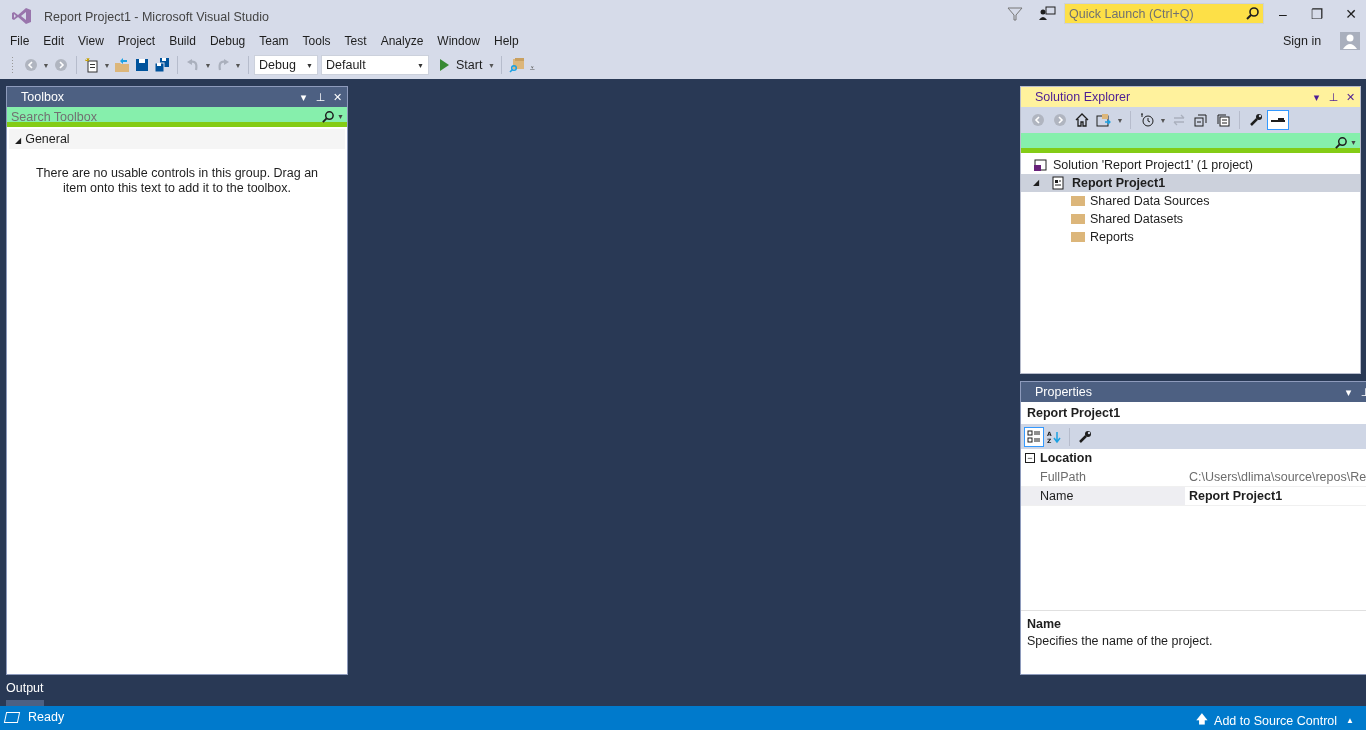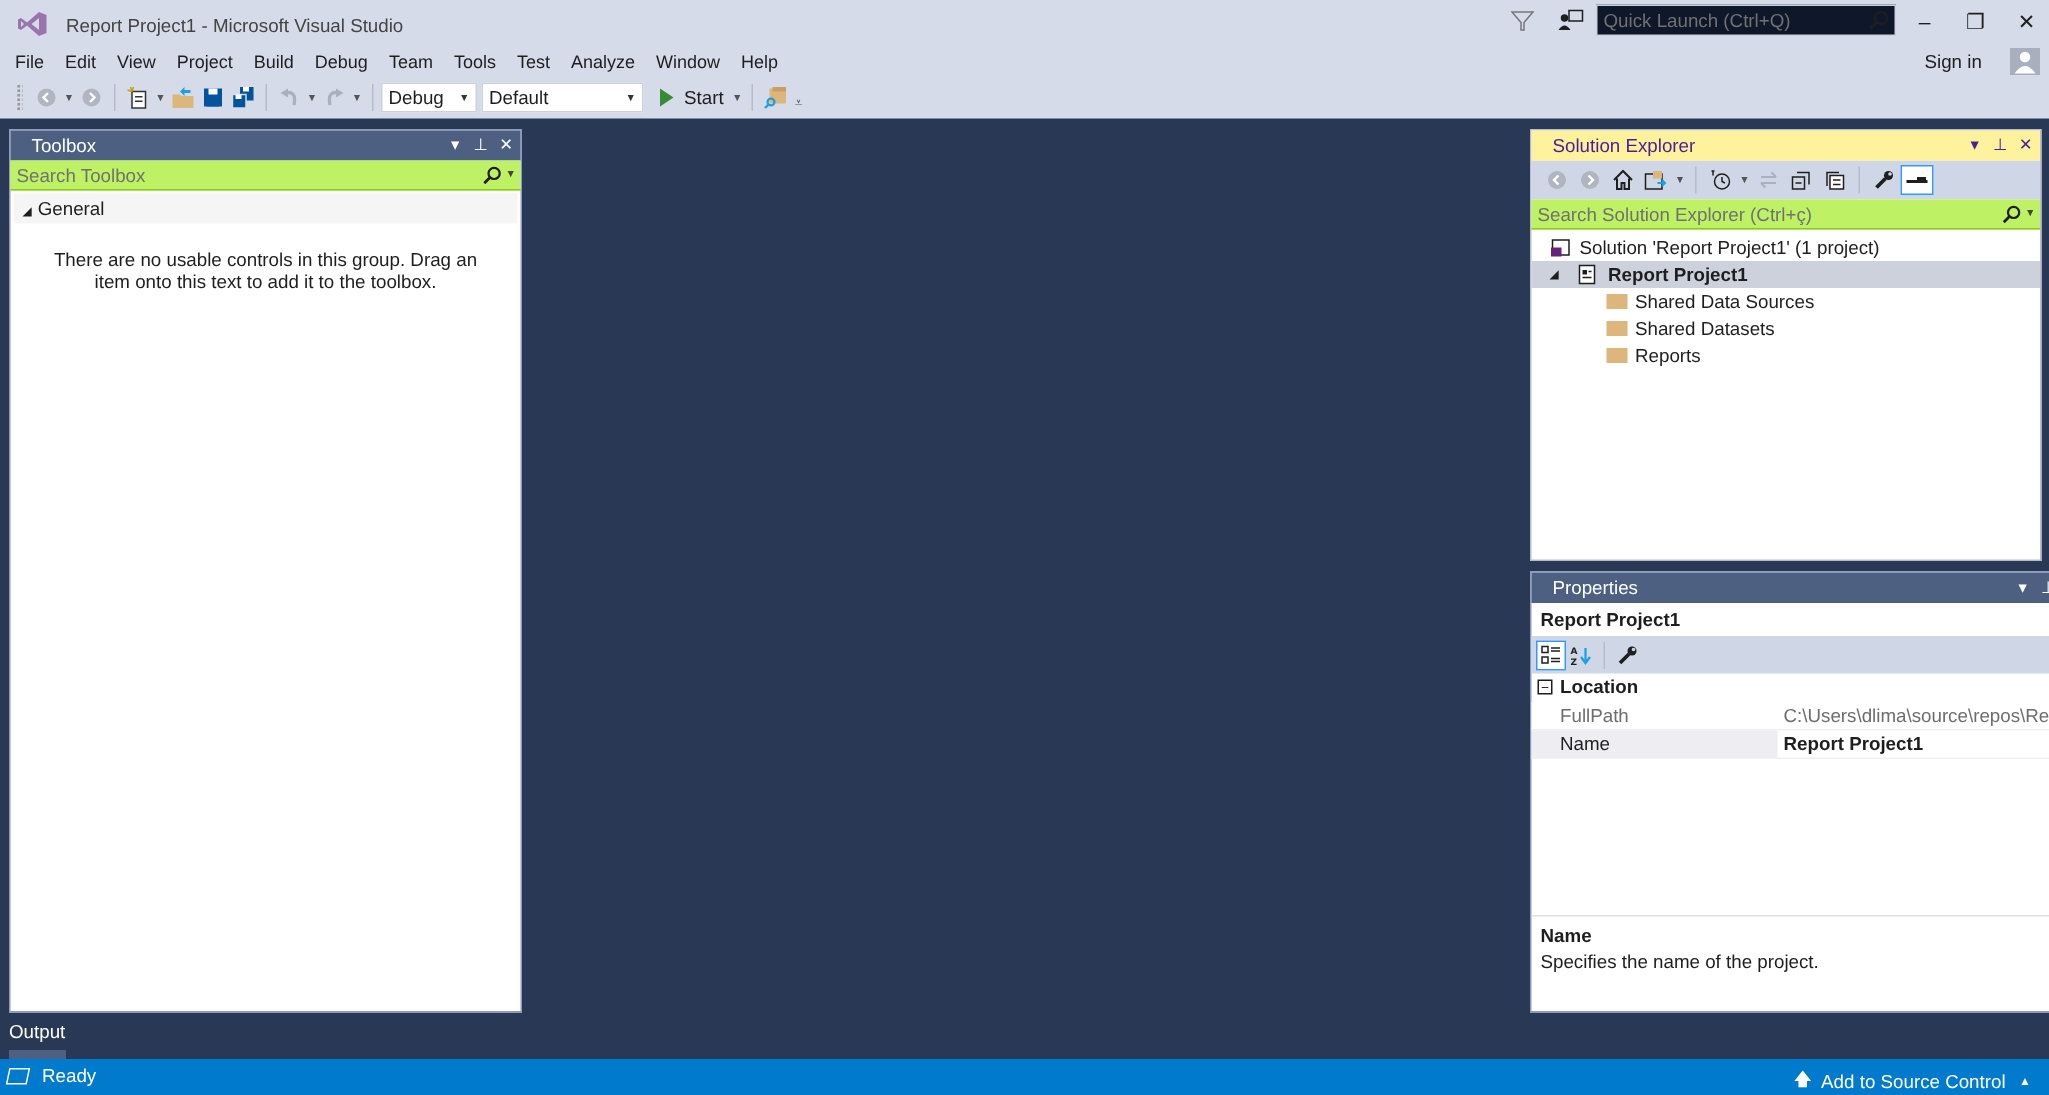--- a/index.html
+++ b/index.html
@@ -6,21 +6,21 @@
   html, body { width: 1366px; height: 730px; overflow: hidden; }
   body { font-family: "Liberation Sans", "DejaVu Sans", sans-serif; font-size: 12px; color: #1e1e1e; background: #293955; position: relative; }
 
   
   .chrome { position: absolute; left: 0; top: 0; width: 1366px; height: 79px; background: #d6dbe9; }
   .titlebar { position: absolute; left: 0; top: 0; width: 1366px; height: 32px; }
   .vs-logo { position: absolute; left: 12px; top: 7px; width: 20px; height: 18px; }
   .win-title { position: absolute; left: 44px; top: 10px; font-size: 12.5px; color: #444; }
   .tb-filter { position: absolute; left: 1007px; top: 6px; width: 16px; height: 16px; }
   .tb-feedback { position: absolute; left: 1038px; top: 6px; width: 18px; height: 16px; }
-  .quick-launch { position: absolute; left: 1064px; top: 3px; width: 200px; height: 21px; background: #0f172a; border: 1px solid #ccd1dc; }
+  .quick-launch { position: absolute; left: 1064px; top: 3px; width: 200px; height: 21px; background: #fde047; border: 1px solid #ccd1dc; }
   .quick-launch input { border: none; outline: none; width: 176px; height: 19px; padding-left: 4px; font-family: "Liberation Sans", sans-serif; font-size: 12.5px; color: #717171; background: transparent; }
   .quick-launch input::placeholder { color: #717171; }
   .ql-search { position: absolute; right: 3px; top: 2px; width: 15px; height: 15px; }
   .win-btn { position: absolute; top: 4px; width: 30px; height: 20px; display: flex; align-items: center; justify-content: center; color: #1e1e1e; font-size: 14px; }
   .win-min { left: 1268px; } .win-max { left: 1302px; } .win-close { left: 1336px; }
 
   .menubar { position: absolute; left: 0; top: 32px; height: 18px; display: flex; }
   .menu-item { padding: 0 7px; font-size: 12px; line-height: 18px; color: #1e1e1e; cursor: default; }
   .menu-item:first-child { padding-left: 10px; }
   .sign-in { position: absolute; left: 1283px; top: 34px; font-size: 12.5px; color: #1e1e1e; }
@@ -36,21 +36,21 @@
   .start-btn { display: flex; align-items: center; height: 20px; padding: 0 4px; font-size: 12.5px; }
   .start-btn .play { width: 0; height: 0; border-left: 9px solid #388a34; border-top: 6px solid transparent; border-bottom: 6px solid transparent; margin-right: 7px; margin-left: 4px; }
 
   
   .toolwin { position: absolute; background: #fff; border: 1px solid #8e9bbc; }
   .tw-header { height: 20px; background: #4d6082; color: #fff; font-size: 12.5px; line-height: 20px; padding-left: 14px; position: relative; }
   .tw-header.active { background: #fff29d; color: #4c1d95; }
   .tw-hbtns { position: absolute; right: 4px; top: 0; display: flex; gap: 6px; height: 20px; align-items: center; }
   .tw-hbtns span { font-size: 11px; width: 11px; text-align: center; line-height: 20px; }
 
-  .searchbox { height: 20px; border-bottom: 1px solid #84cc16; position: relative; background: #bef264; }
+  .searchbox { height: 20px; border-bottom: 5px solid #84cc16; position: relative; background: #86efac; }
   .searchbox input { border: none; outline: none; height: 19px; width: 88%; padding-left: 4px; font-family: "Liberation Sans", sans-serif; font-size: 12.5px; color: #717171; background: transparent; }
   .searchbox input::placeholder { color: #717171; }
   .searchbox .sicon { position: absolute; right: 12px; top: 3px; width: 14px; height: 14px; }
   .searchbox .sdrop { position: absolute; right: 3px; top: 2px; font-size: 7px; color: #444; line-height: 16px; }
 
   
   #toolbox { left: 6px; top: 86px; width: 342px; height: 589px; }
   .tb-group { height: 20px; background: #f5f5f5; margin: 2px 2px 0 2px; line-height: 20px; font-size: 12.5px; padding-left: 6px; }
   .tb-group .tri { font-size: 8px; margin-right: 4px; color: #1e1e1e; }
   .tb-empty { text-align: center; font-size: 12.5px; line-height: 15px; margin-top: 17px; padding: 0 18px; }
@@ -344,21 +344,20 @@
         </svg>
       </div>
     <div class="tbtn pressed">
         <svg width="16" height="10" viewBox="0 0 16 10">
           <rect x="1" y="5" width="14" height="2" fill="#1e1e1e"></rect>
           <rect x="8" y="3" width="6" height="4" fill="#1e1e1e"></rect>
         </svg>
       </div>
   </div>
   <div class="searchbox">
-    <input type="text" placeholder="Search Solution Explorer (Ctrl+ç)" style="">
     <svg class="sicon" viewBox="0 0 15 15">
         <circle cx="9" cy="6" r="4" fill="none" stroke="#1e1e1e" stroke-width="1.6"></circle>
         <line x1="6" y1="9" x2="2" y2="13" stroke="#1e1e1e" stroke-width="2"></line>
       </svg>
     <span class="sdrop">▼</span>
   </div>
   <div class="tree">
     <div class="tree-row">
       <svg class="ticon" style="left:12px" viewBox="0 0 14 14">
           <rect x="2" y="2" width="11" height="10" fill="none" stroke="#1e1e1e"></rect>

